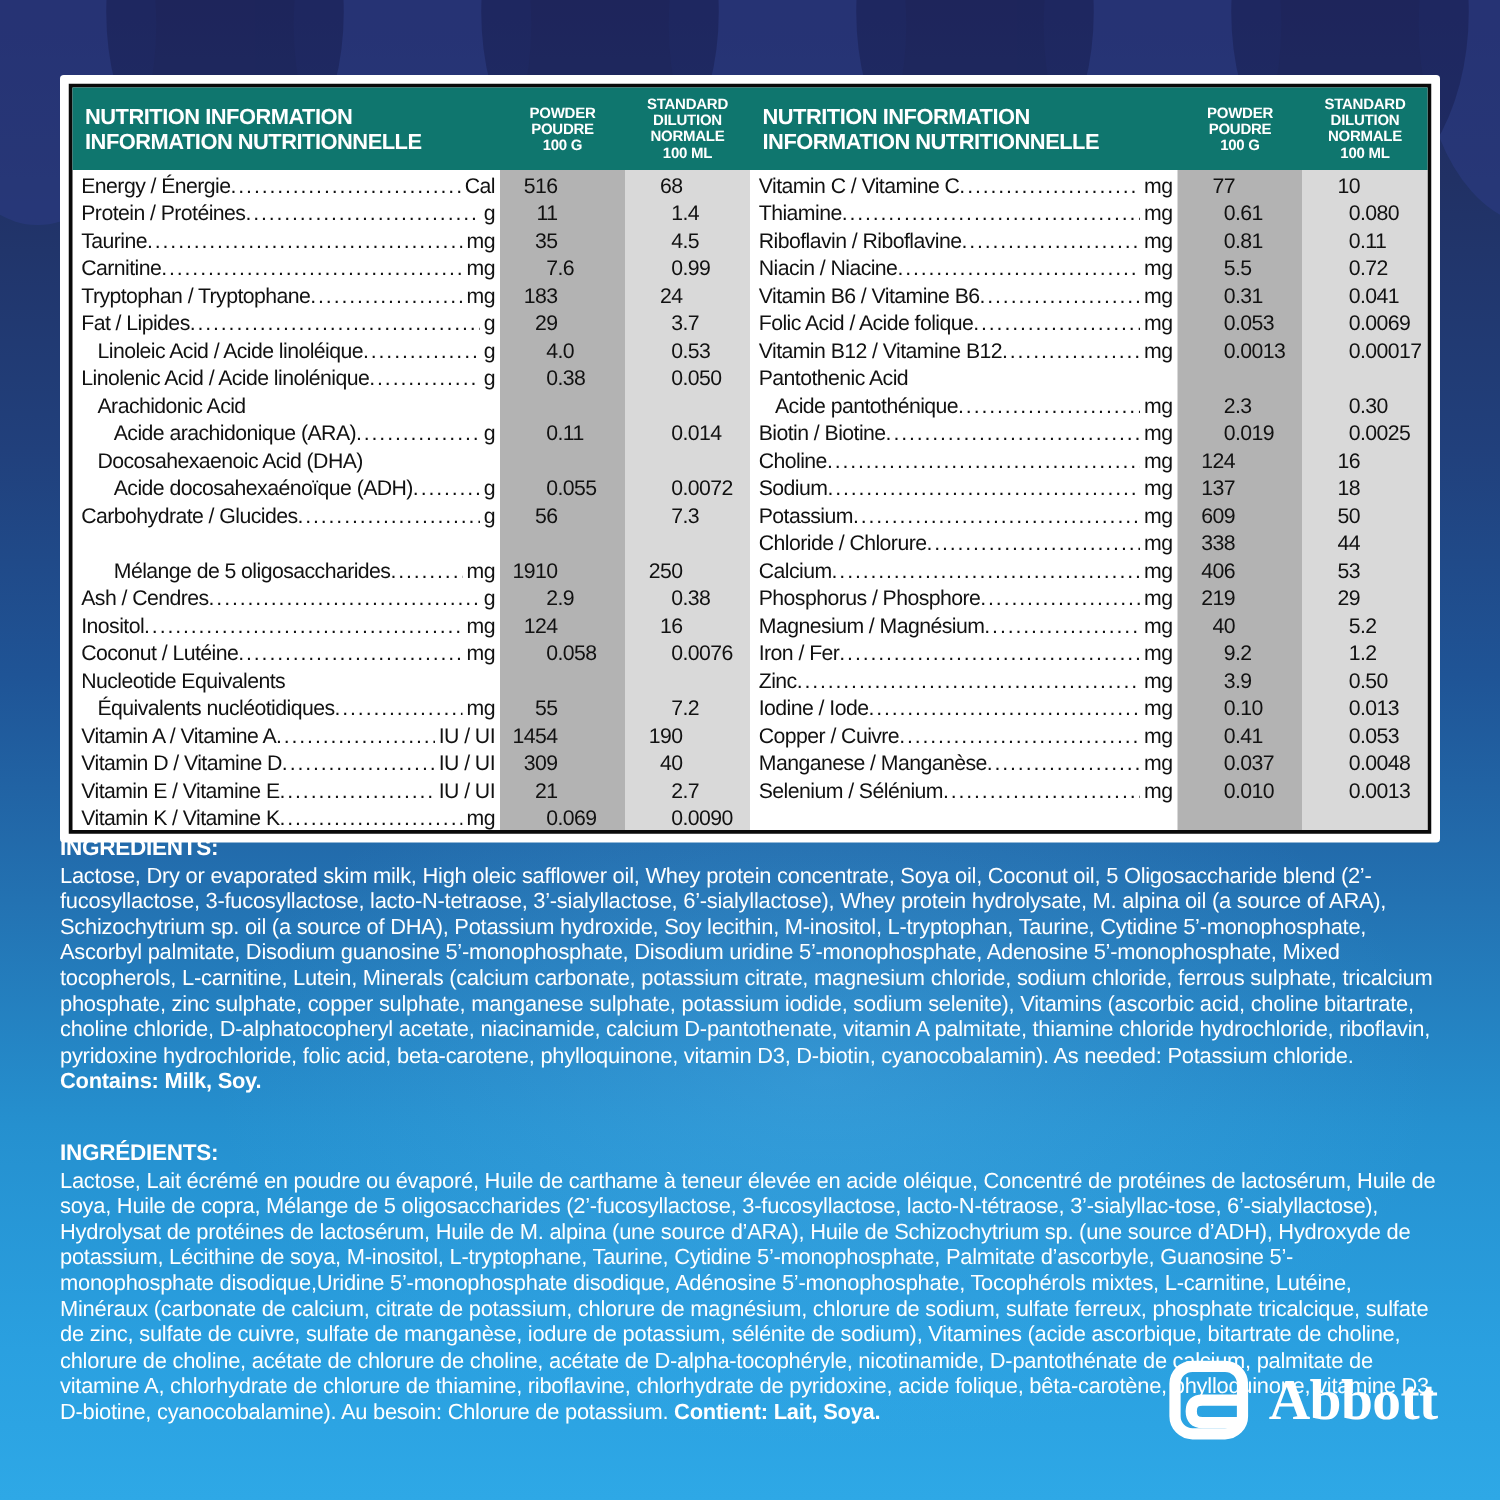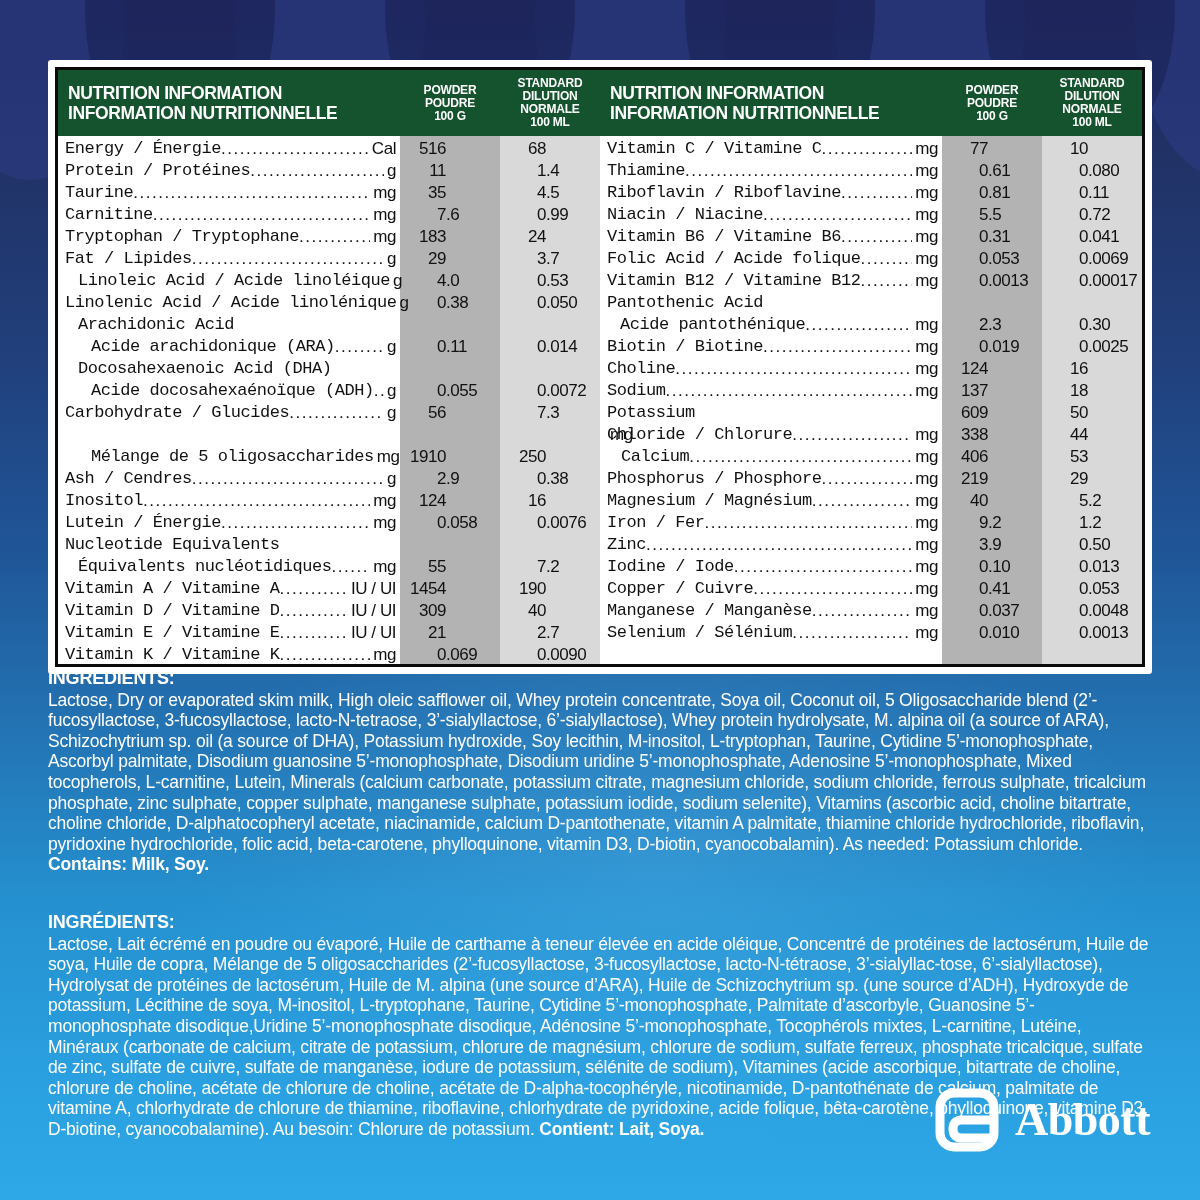--- a/index.html
+++ b/index.html
@@ -16,42 +16,42 @@
 
   
   .label-table{
     position:absolute;left:48px;top:60px;width:1104px;
     background:#fff;border-radius:3px;padding:7px;box-sizing:border-box;
   }
   .table-inner{border:3px solid #0a0a0a;background:#fff;}
   .panels{display:flex;}
   .panel{width:50%;display:flex;flex-direction:column;}
   .panel-header{
-    background:#14532d;color:#fff;height:66px;display:flex;align-items:center;
+    background:#0f766e;color:#fff;height:66px;display:flex;align-items:center;
   }
   .panel-title{
     flex:1;padding-left:10px;font-weight:bold;font-size:17.5px;line-height:1.16;
     letter-spacing:-0.4px;white-space:pre-line;
   }
   .col-header{
     width:100px;text-align:center;font-weight:bold;font-size:12px;line-height:13px;
     letter-spacing:-0.2px;white-space:pre-line;flex-shrink:0;
   }
   .rows{
     position:relative;height:528px;padding-top:2px;box-sizing:border-box;
   }
   .col-stripe{position:absolute;top:0;bottom:0;width:100px;}
   .col-stripe.c1{right:100px;background:#b3b3b3;}
   .col-stripe.c2{right:0;background:#d9d9d9;}
   .row{
     position:relative;display:flex;height:22px;line-height:22px;font-size:17px;
     letter-spacing:-0.45px;color:#111;
   }
   .lbl{flex:1;display:flex;min-width:0;padding-left:7px;padding-right:4px;box-sizing:border-box;}
-  .lbl-text{white-space:nowrap;font-family:Liberation Mono, monospace;}
+  .lbl-text{white-space:nowrap;}
   .dots{flex:1;overflow:hidden;white-space:nowrap;min-width:0;}
   .dots::after{content:"....................................................................";letter-spacing:1.5px;}
   .row.no-leader .dots::after{content:"";}
   .unit{margin-left:3px;white-space:nowrap;}
   .val{width:100px;flex-shrink:0;padding-left:8px;box-sizing:border-box;white-space:nowrap;}
   .val .ip{display:inline-block;width:38px;text-align:right;}
 
   
   .ingredients{
     position:absolute;left:48px;width:1104px;color:#ffffff;
@@ -272,21 +272,21 @@
       <span class="lbl-text">Inositol</span>
       <span class="dots"></span>
       <span class="unit">mg</span>
     </div>
     <div class="val powder"><span class="ip">124</span><span class="dp"></span></div>
     <div class="val dilution"><span class="ip">16</span><span class="dp"></span></div>
   </div>
 
   <div class="row">
     <div class="lbl" style="padding-left: 7px;">
-      <span class="lbl-text">Lutein / Énergie</span>
+      <span class="lbl-text">Coconut / Lutéine</span>
       <span class="dots"></span>
       <span class="unit">mg</span>
     </div>
     <div class="val powder"><span class="ip">0</span><span class="dp">.058</span></div>
     <div class="val dilution"><span class="ip">0</span><span class="dp">.0076</span></div>
   </div>
 
   <div class="row no-leader">
     <div class="lbl" style="padding-left: 7px;">
       <span class="lbl-text">Nucleotide Equivalents</span>
@@ -478,41 +478,41 @@
     <div class="lbl" style="padding-left: 7px; text-align: right;">
       <span class="lbl-text">Sodium</span>
       <span class="dots"></span>
       <span class="unit">mg</span>
     </div>
     <div class="val powder"><span class="ip">137</span><span class="dp"></span></div>
     <div class="val dilution"><span class="ip">18</span><span class="dp"></span></div>
   </div>
 
   <div class="row">
-    <div class="lbl" style="padding-left: 7px; flex-direction: column;">
+    <div class="lbl" style="padding-left: 7px;">
       <span class="lbl-text">Potassium</span>
       <span class="dots"></span>
       <span class="unit">mg</span>
     </div>
     <div class="val powder"><span class="ip">609</span><span class="dp"></span></div>
     <div class="val dilution"><span class="ip">50</span><span class="dp"></span></div>
   </div>
 
   <div class="row">
     <div class="lbl" style="padding-left: 7px;">
       <span class="lbl-text">Chloride / Chlorure</span>
       <span class="dots"></span>
       <span class="unit">mg</span>
     </div>
     <div class="val powder"><span class="ip">338</span><span class="dp"></span></div>
     <div class="val dilution"><span class="ip">44</span><span class="dp"></span></div>
   </div>
 
   <div class="row">
-    <div class="lbl" style="padding-left: 21px;">
+    <div class="lbl" style="padding-left: 7px;">
       <span class="lbl-text">Calcium</span>
       <span class="dots"></span>
       <span class="unit">mg</span>
     </div>
     <div class="val powder"><span class="ip">406</span><span class="dp"></span></div>
     <div class="val dilution"><span class="ip">53</span><span class="dp"></span></div>
   </div>
 
   <div class="row">
     <div class="lbl" style="padding-left: 7px;">

